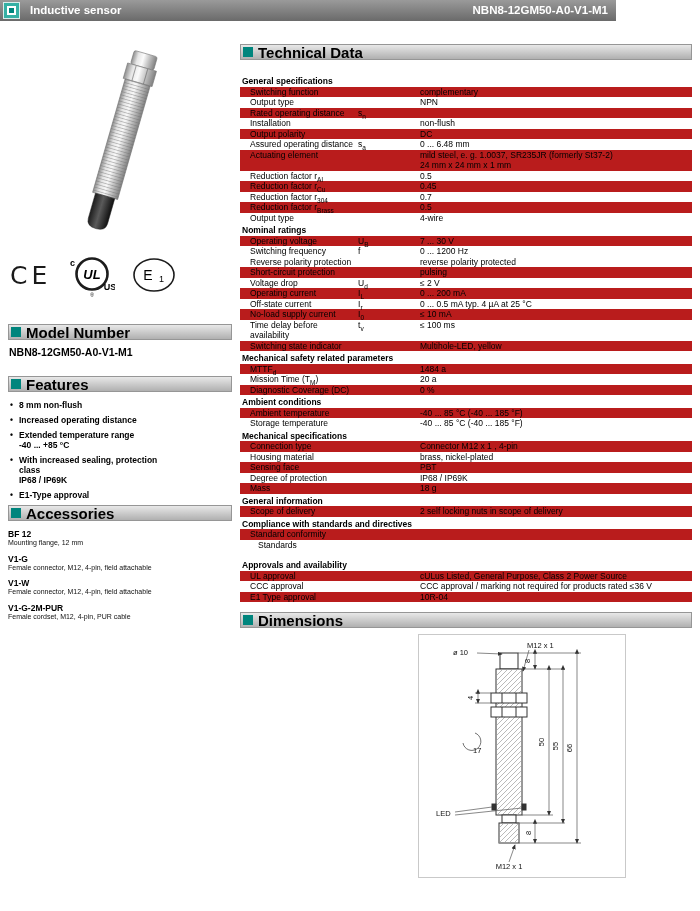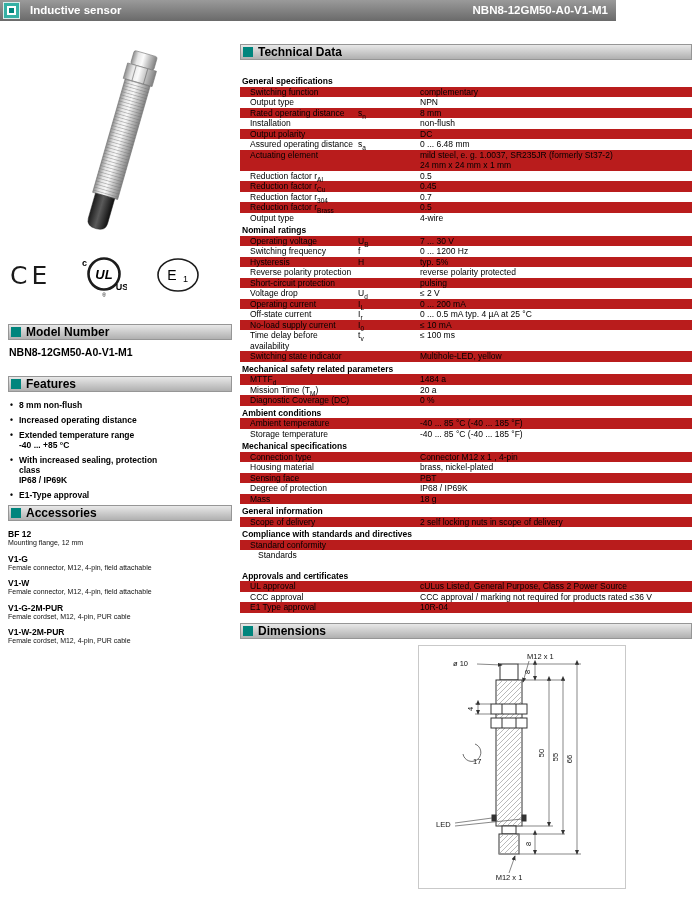--- a/index.html
+++ b/index.html
@@ -20,26 +20,26 @@
   .topbar-model{position:absolute;right:8px;top:0;line-height:21px;color:#fff;
     font-size:11.5px;font-weight:bold;}
 
   
   .left-col{position:absolute;left:8px;top:44px;width:224px;}
   .right-col{position:absolute;left:240px;top:44px;width:452px;}
 
   
   .bar{display:flex;align-items:center;height:16px;box-sizing:border-box;
     background:linear-gradient(180deg,#e8e8e8 0%,#c9c9c9 55%,#b0b0b0 100%);
-    border:1px solid #969696;font-weight:bold;font-size:12px;}
+    border:1px solid #969696;font-weight:bold;font-size:15px;}
   .bar .sq{width:10px;height:10px;background:#00857d;margin:0 5px 0 2px;flex-shrink:0;}
 
   
   .photo{height:200px;display:flex;justify-content:center;align-items:flex-start;}
-  .marks{display:flex;align-items:center;gap:28px;height:46px;margin:8px 0 0 2px;}
+  .marks{display:flex;align-items:center;gap:16px;height:46px;margin:8px 0 0 2px;}
   .ce{font-size:25px;letter-spacing:4px;color:#1a1a1a;font-family:"DejaVu Sans",sans-serif;}
   .model-no{font-size:10.5px;font-weight:bold;margin:6px 0 0 1px;}
   .mt26{margin-top:26px;} .mt18{margin-top:18px;}
   .features{margin:8px 0 0 0;padding:0;list-style:none;}
   .feat{position:relative;padding-left:11px;font-weight:bold;font-size:8.5px;
     line-height:10px;margin-bottom:5px;white-space:pre-line;}
   .feat::before{content:"\2022";position:absolute;left:2px;top:0;}
   .acc{margin-top:8px;}
   .acc-item{margin-bottom:6px;}
   .acc-name{font-weight:bold;font-size:8.5px;line-height:10px;}
@@ -157,24 +157,20 @@
         <div class="acc-desc">Female connector, M12, 4-pin, field attachable</div>
       </div>
       <div class="acc-item">
         <div class="acc-name">V1-W</div>
         <div class="acc-desc">Female connector, M12, 4-pin, field attachable</div>
       </div>
       <div class="acc-item">
         <div class="acc-name">V1-G-2M-PUR</div>
         <div class="acc-desc">Female cordset, M12, 4-pin, PUR cable</div>
       </div>
-      <div class="acc-item">
-        <div class="acc-name">V1-W-2M-PUR</div>
-        <div class="acc-desc">Female cordset, M12, 4-pin, PUR cable</div>
-      </div>
     </div>
 
 </div>
 
 <div class="right-col">
 
   <div class="bar">
     <span class="sq"></span>
     <span>Technical Data</span>
   </div>
@@ -189,21 +185,20 @@
         <span class="val">complementary</span>
       </div>
       <div class="trow">
         <span class="lbl">Output type</span>
         <span class="sym"></span>
         <span class="val">NPN</span>
       </div>
       <div class="trow shade">
         <span class="lbl">Rated operating distance</span>
         <span class="sym">s<sub>n</sub></span>
-        <span class="val">8 mm</span>
       </div>
       <div class="trow">
         <span class="lbl">Installation</span>
         <span class="sym"></span>
         <span class="val">non-flush</span>
       </div>
       <div class="trow shade">
         <span class="lbl">Output polarity</span>
         <span class="sym"></span>
         <span class="val">DC</span>
@@ -250,25 +245,20 @@
       <div class="trow shade">
         <span class="lbl">Operating voltage</span>
         <span class="sym">U<sub>B</sub></span>
         <span class="val">7 ... 30 V</span>
       </div>
       <div class="trow">
         <span class="lbl">Switching frequency</span>
         <span class="sym">f</span>
         <span class="val">0 ... 1200 Hz</span>
       </div>
-      <div class="trow shade">
-        <span class="lbl">Hysteresis</span>
-        <span class="sym">H</span>
-        <span class="val">typ. 5%</span>
-      </div>
       <div class="trow">
         <span class="lbl">Reverse polarity protection</span>
         <span class="sym"></span>
         <span class="val">reverse polarity protected</span>
       </div>
       <div class="trow shade">
         <span class="lbl">Short-circuit protection</span>
         <span class="sym"></span>
         <span class="val">pulsing</span>
       </div>
@@ -376,21 +366,21 @@
         <span class="lbl">Standard conformity</span>
         <span class="sym"></span>
         <span class="val"></span>
       </div>
       <div class="trow">
         <span class="lbl ind2">Standards</span>
         <span class="sym"></span>
       </div>
       <div class="tgap"></div>
       <div class="trow sec">
-        <span class="lbl-sec">Approvals and certificates</span>
+        <span class="lbl-sec">Approvals and availability</span>
       </div>
       <div class="trow shade">
         <span class="lbl">UL approval</span>
         <span class="sym"></span>
         <span class="val">cULus Listed, General Purpose, Class 2 Power Source</span>
       </div>
       <div class="trow">
         <span class="lbl">CCC approval</span>
         <span class="sym"></span>
         <span class="val">CCC approval / marking not required for products rated ≤36 V</span>

